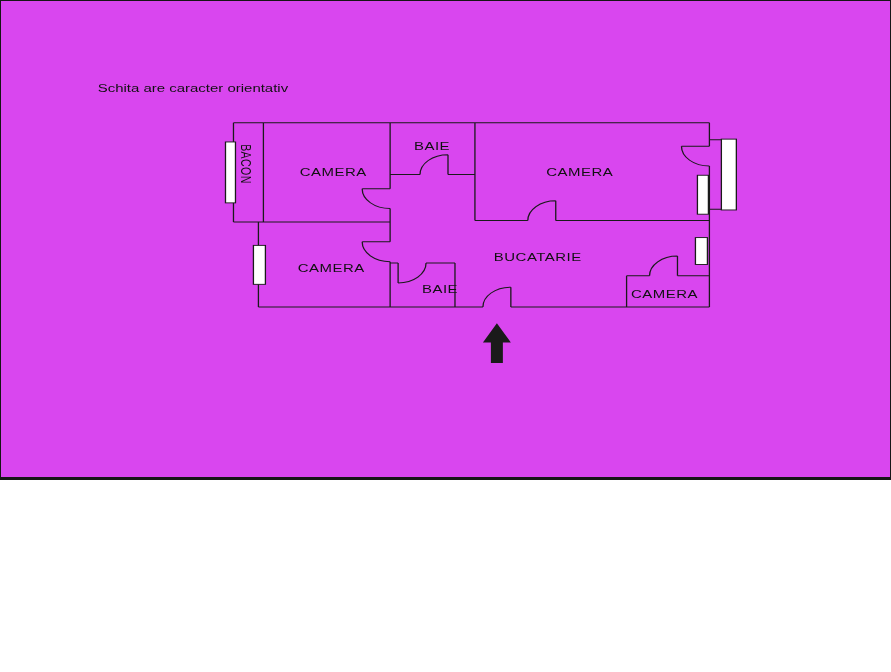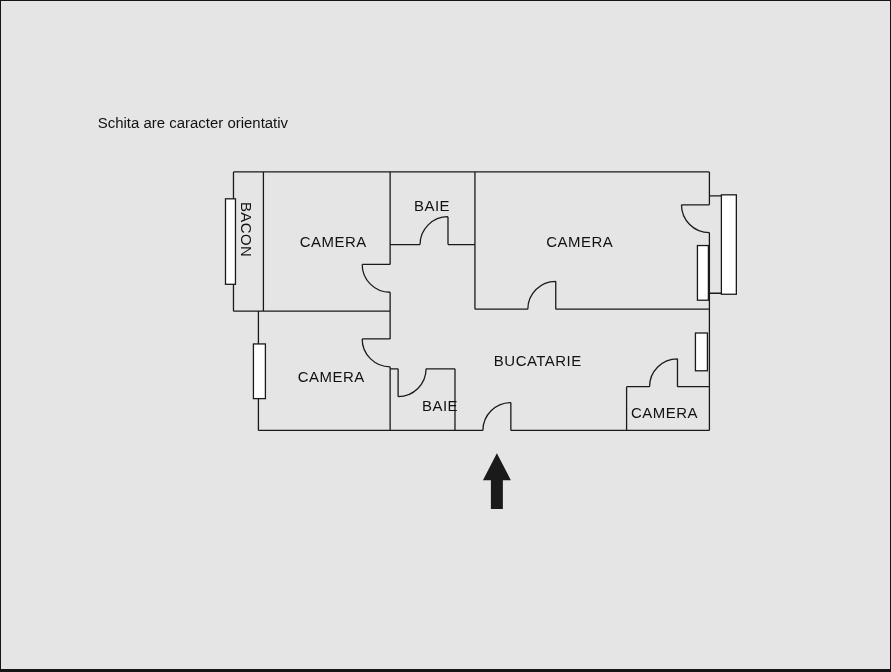--- a/index.html
+++ b/index.html
@@ -1,21 +1,21 @@
 <!DOCTYPE html>
 <html><head>
   <meta charset="utf-8">
   <style>
     html, body { margin: 0; padding: 0; background: #ffffff; }
     .page {
       position: relative;
       width: 891px;
-      height: 672px;
+      height: 480px;
       box-sizing: border-box;
-      background: #e5e5e5;
+      background: #d946ef;
       border: 1px solid #161616;
       border-bottom-width: 3px;
       font-family: "Liberation Sans", sans-serif;
       overflow: hidden;
     }
     svg { display: block; }
     .wall, .door {
       fill: none;
       stroke: #1a1a1a;
       stroke-width: 1.3;

